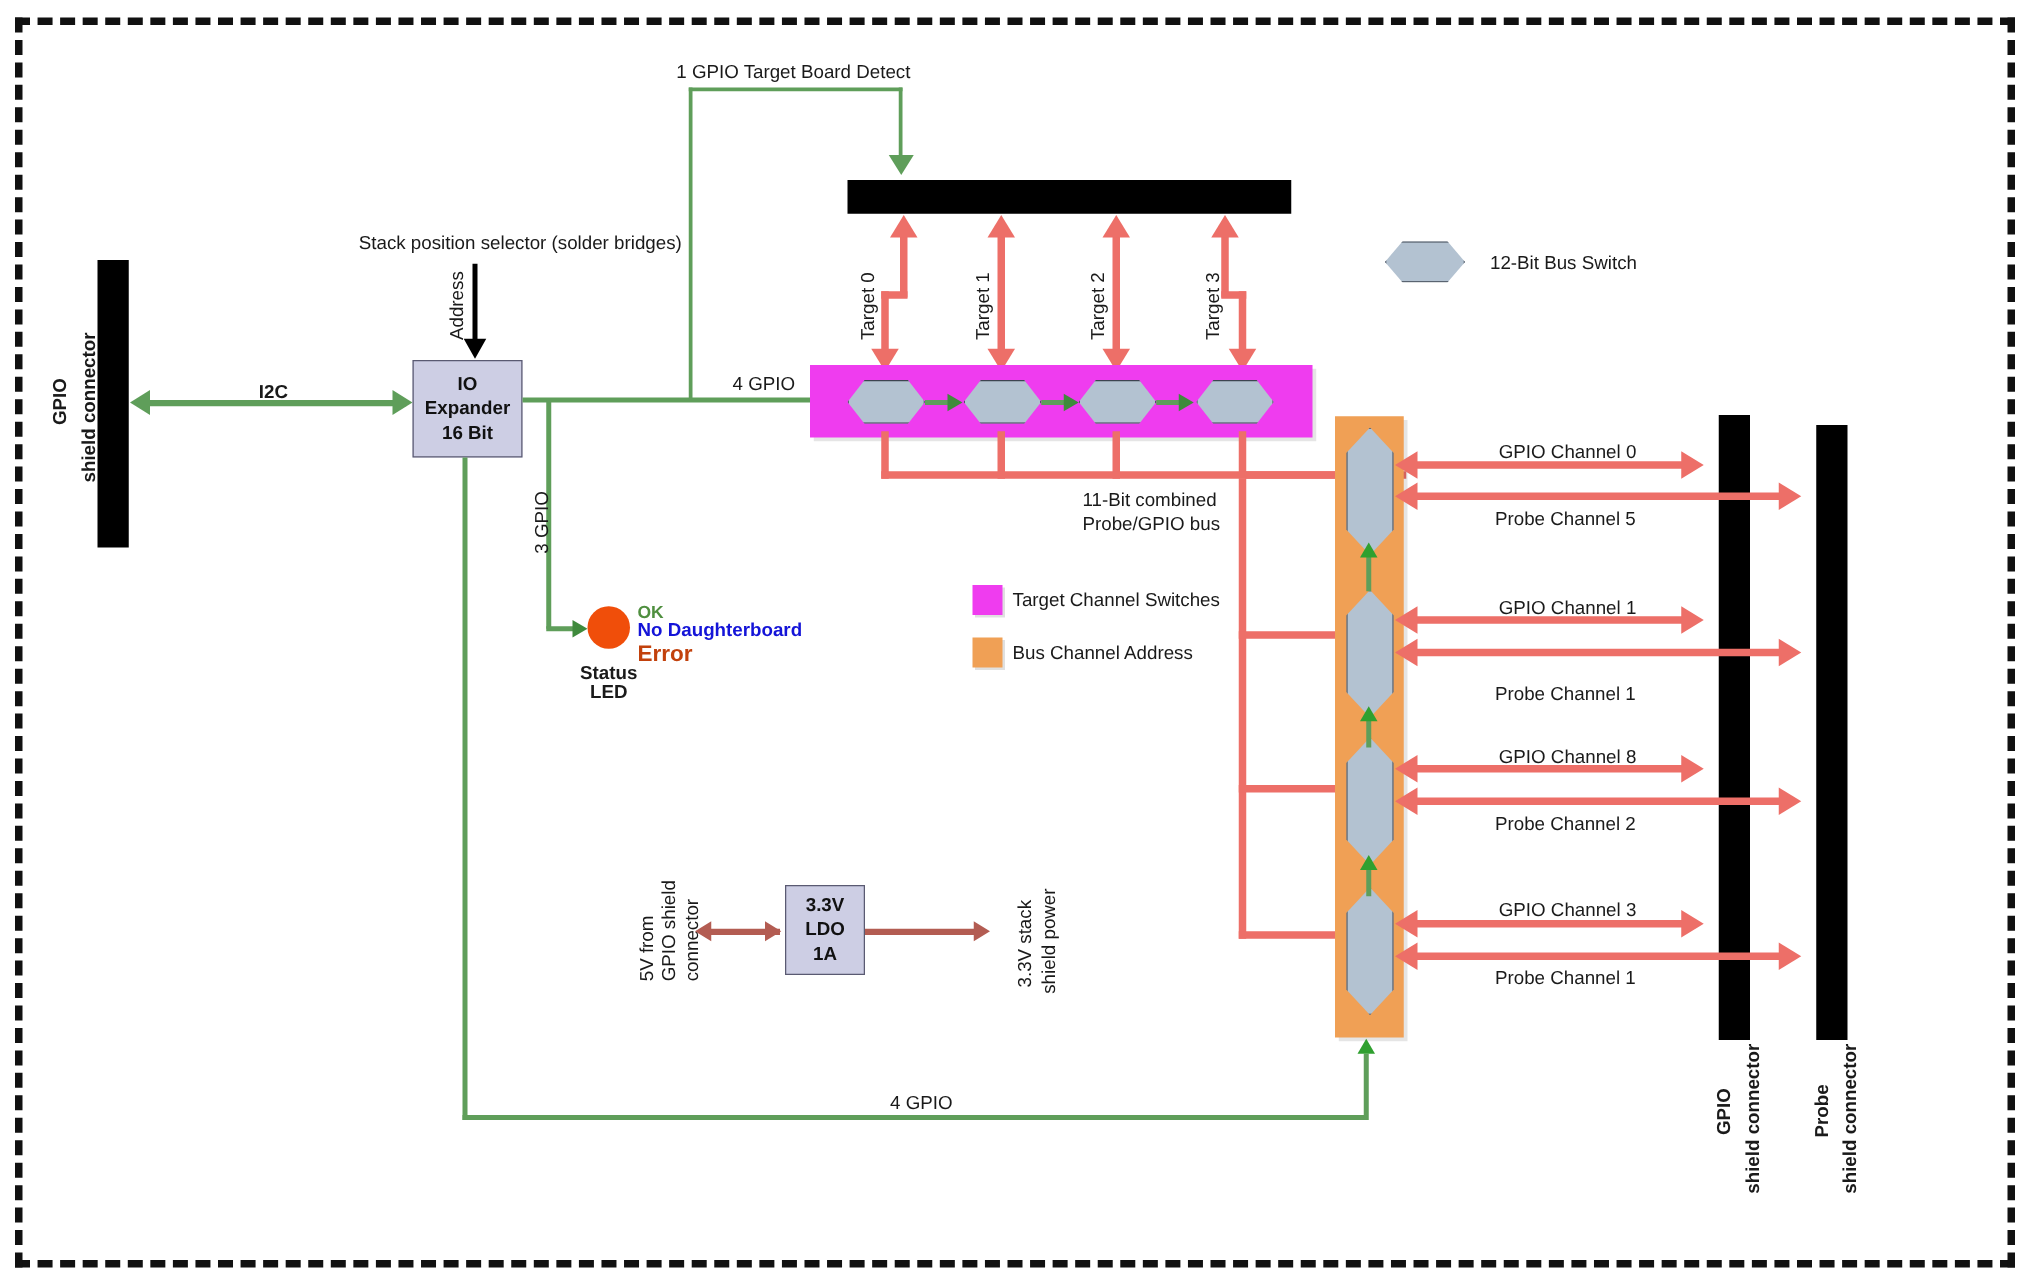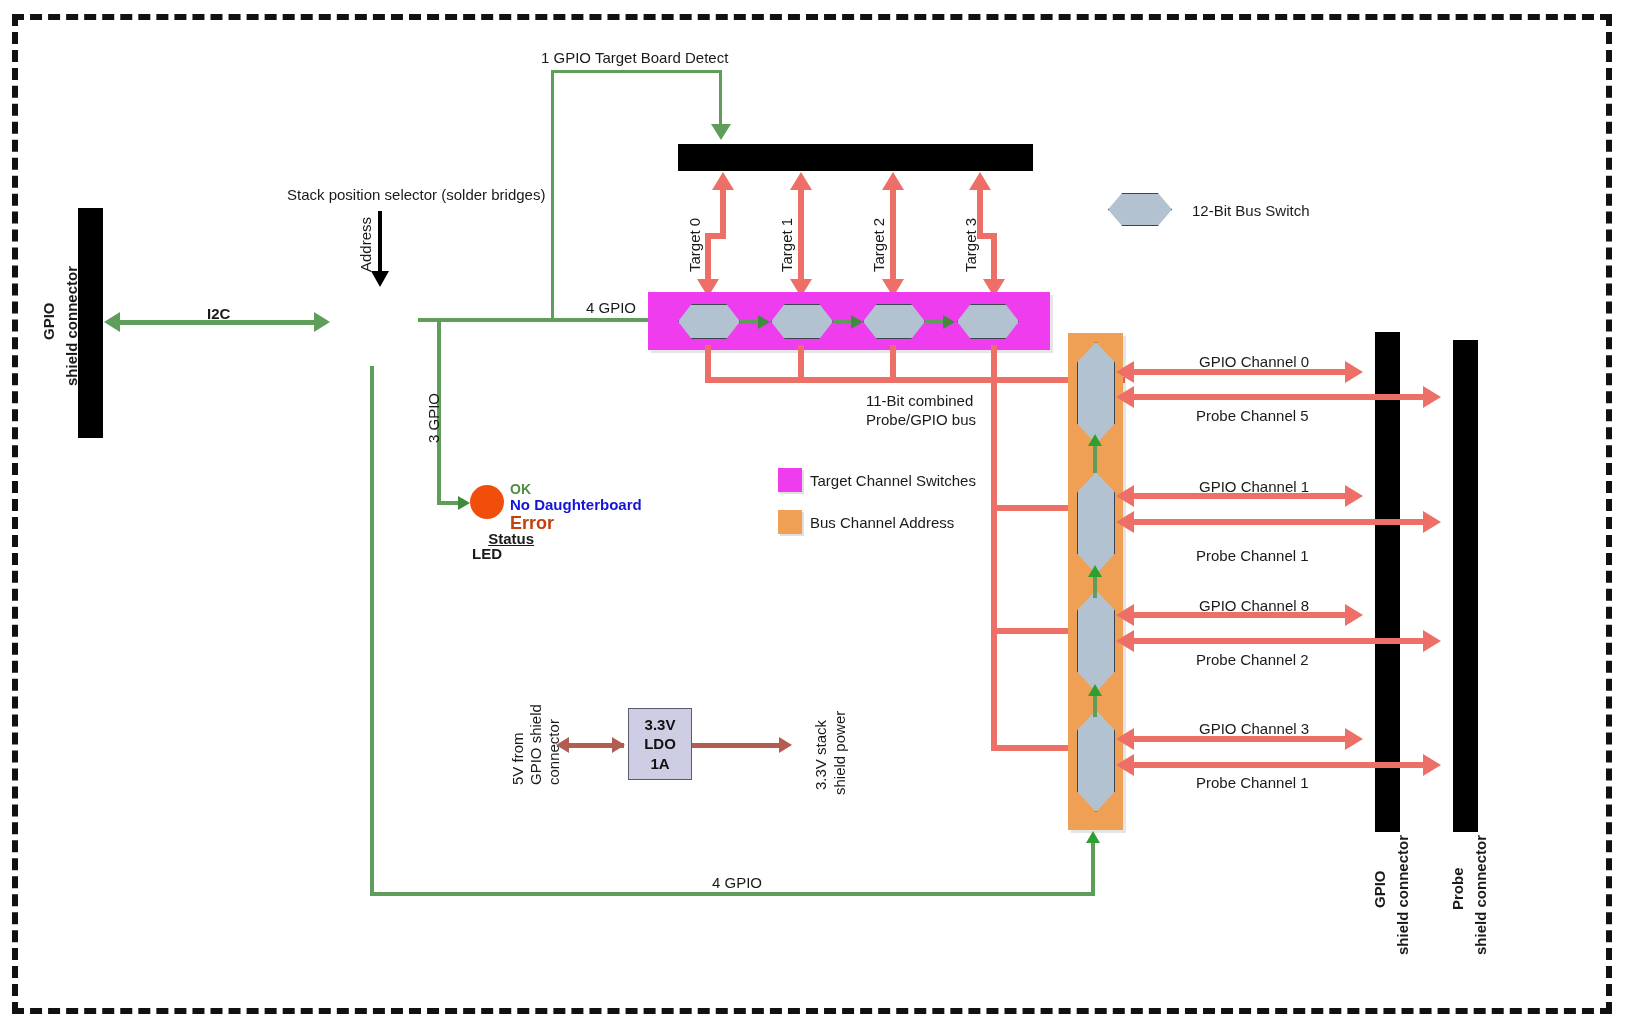--- a/index.html
+++ b/index.html
@@ -146,20 +146,25 @@
 
   <div class="conn" style="left:78px; top:208px; width:25px; height:230px;"></div>
   <div class="vert b" style="left:40px; top:340px; transform:rotate(-90deg);">GPIO</div>
   <div class="vert b" style="left:63px; top:386px; transform:rotate(-90deg);">shield connector</div>
 
   <div class="ln ln-g" style="left:120px; top:320px; width:205px; height:5px;"></div>
   <div class="ah ah-g-l" style="left:104px; top:312px;"></div>
   <div class="ah ah-g-r" style="left:314px; top:312px;"></div>
   <div class="lbl b" style="left:207px; top:305px;">I2C</div>
 
+  <div class="box" style="left:330px; top:288px; width:88px; height:78px;">
+    <div style="white-space:pre-line;">IO
+Expander
+16 Bit</div>
+  </div>
 
   <div class="ln ln-k" style="left:378px; top:211px; width:4px; height:62px;"></div>
   <div class="ah ah-k-d" style="left:371px; top:271px;"></div>
   <div class="vert" style="left:357px; top:272px; transform:rotate(-90deg);">Address</div>
   <div class="lbl" style="left:287px; top:186px;">Stack position selector (solder bridges)</div>
 
   <div class="ln ln-g" style="left:418px; top:318px; width:232px; height:4px;"></div>
   <div class="ah ah-gs-r" style="left:660px; top:313px;"></div>
   <div class="lbl" style="left:586px; top:299px;">4 GPIO</div>
 
@@ -289,21 +294,21 @@
 
   <div class="ln ln-g" style="left:437px; top:320px; width:4px; height:183px;"></div>
   <div class="ln ln-g" style="left:437px; top:501px; width:25px; height:4px;"></div>
   <div class="ah ah-gs-r" style="left:458px; top:496px;"></div>
   <div class="vert" style="left:425px; top:443px; transform:rotate(-90deg);">3 GPIO</div>
 
   <div class="led" style="left:470px; top:485px; width:34px; height:34px;"></div>
   <div class="lbl ok-txt" style="left:510px; top:481px;">OK</div>
   <div class="lbl nodb-txt" style="left:510px; top:496px;">No Daughterboard</div>
   <div class="lbl err-txt" style="left:510px; top:512px;">Error</div>
-  <div class="lbl b c" style="left:440px; top:530px; width:94px; text-align:right;text-decoration:underline;">Status</div>
+  <div class="lbl b c" style="left:440px; top:530px; width:94px; text-align:center;">Status</div>
   <div class="lbl b c" style="left:440px; top:545px; width:94px; text-align:center;">LED</div>
 
   <div class="vert" style="left:509px; top:785px; transform:rotate(-90deg);">5V from</div>
   <div class="vert" style="left:527px; top:785px; transform:rotate(-90deg);">GPIO shield</div>
   <div class="vert" style="left:545px; top:785px; transform:rotate(-90deg);">connector</div>
 
   <div class="ln ln-br" style="left:568px; top:743px; width:56px; height:5px;"></div>
   <div class="ah ah-br-l" style="left:556px; top:737px;"></div>
   <div class="ah ah-br-r" style="left:612px; top:737px;"></div>
 

